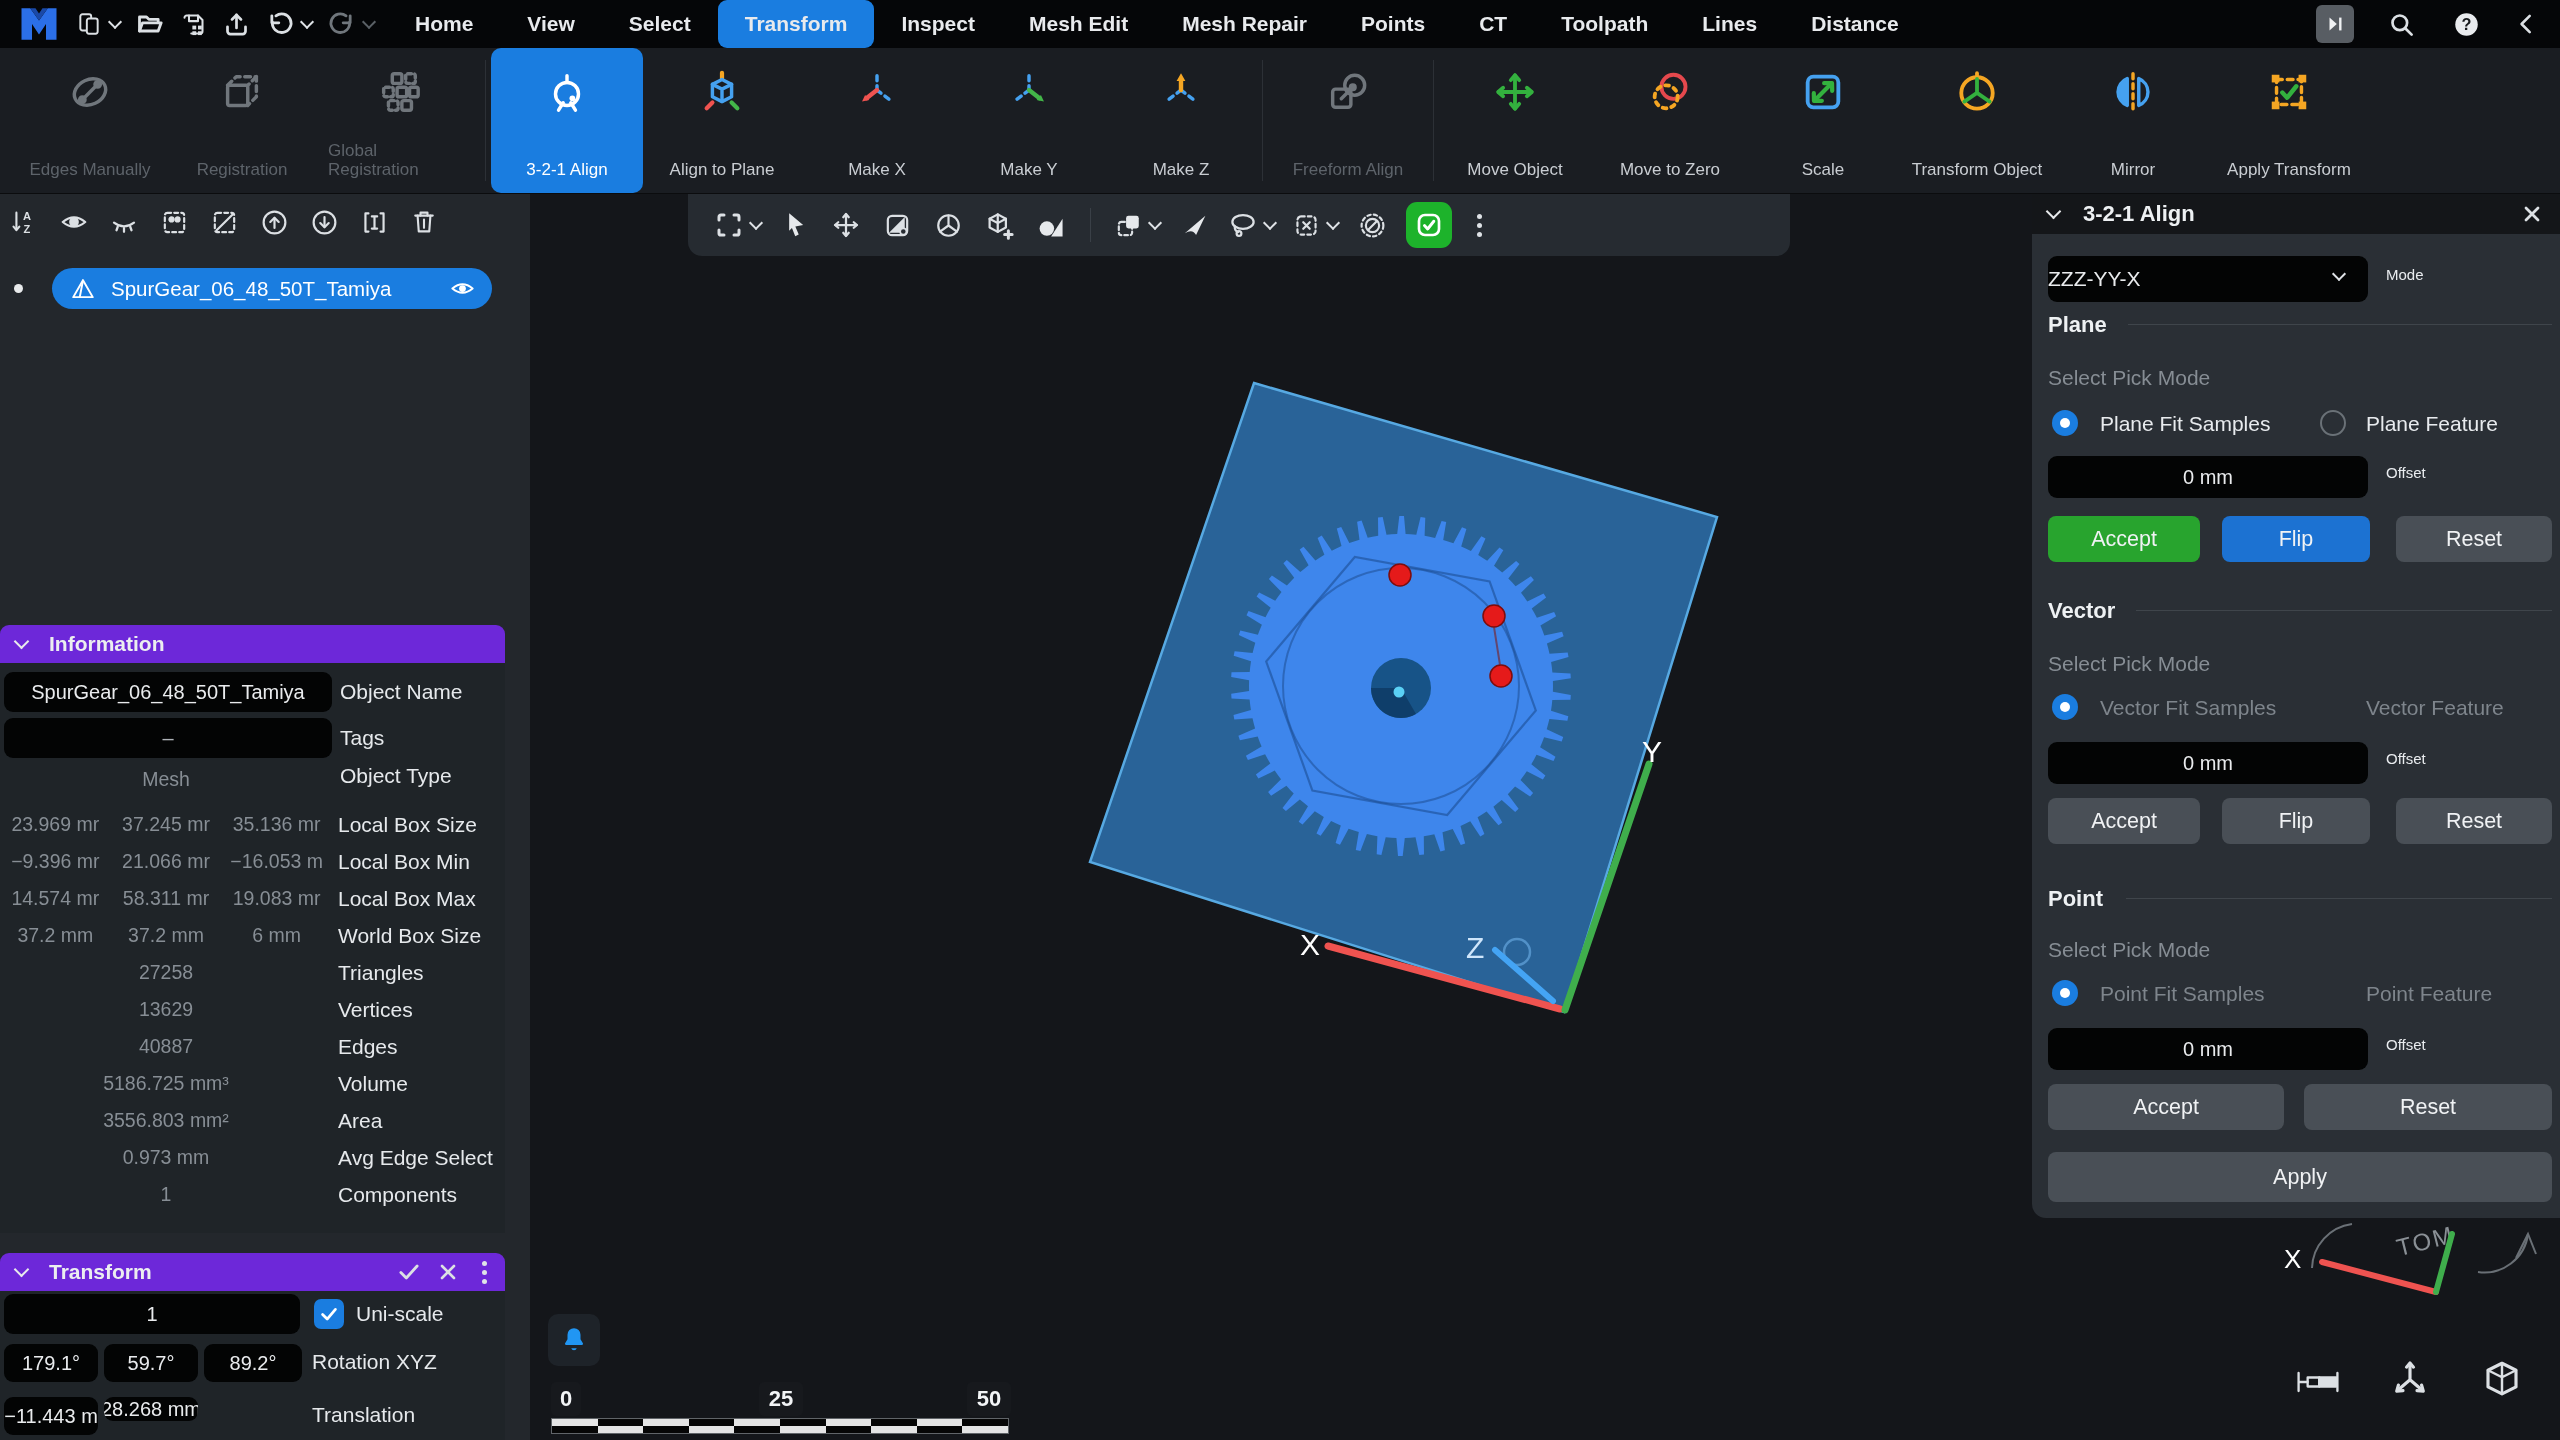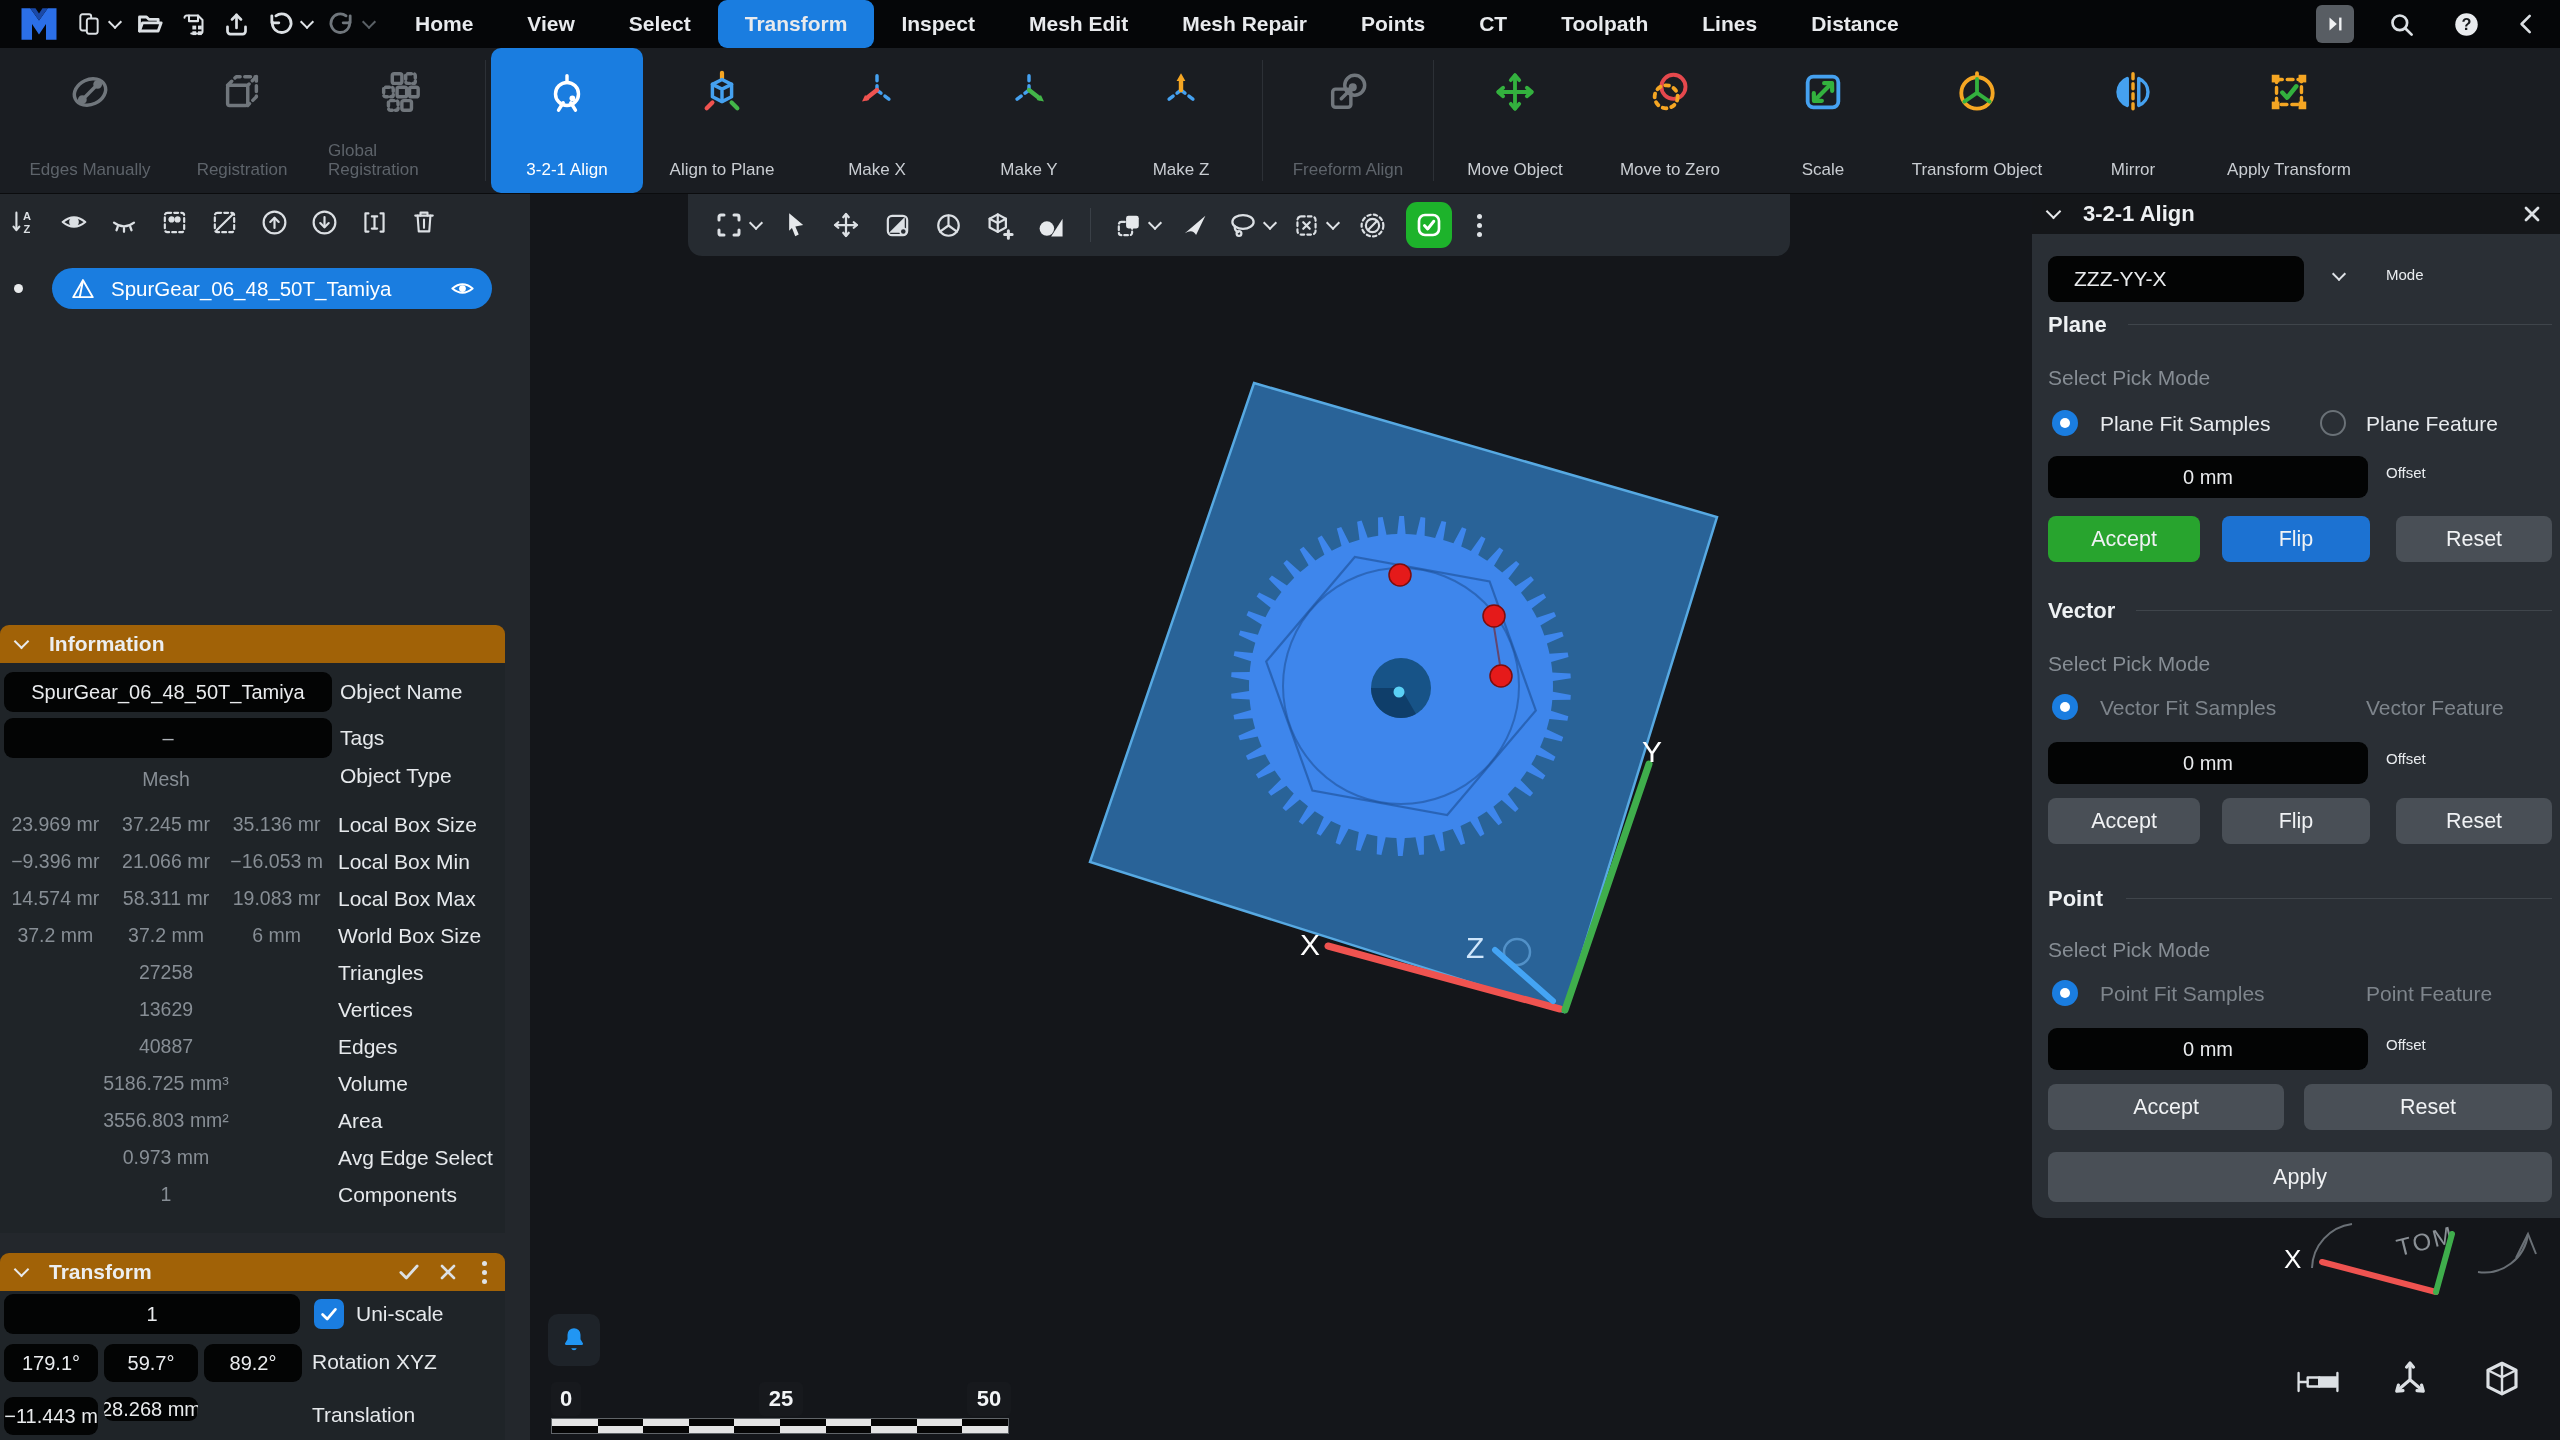--- a/index.html
+++ b/index.html
@@ -25,21 +25,21 @@
 
 svg.ic *{fill:none;stroke:#dce0e4;stroke-width:1.8;stroke-linecap:round;stroke-linejoin:round}
 svg.ic.gray *{stroke:#70767c}
 svg.ic.thick *{stroke-width:2.4}
 
 #left{position:absolute;left:0;top:194px;width:530px;height:1246px;background:#23272c;z-index:5}
 #obj-toolbar{position:absolute;left:6px;top:6px;display:flex;gap:14px;align-items:center}
 #obj-toolbar .mbtn{width:36px;padding:0}
 .pill{position:absolute;left:52px;top:74px;width:440px;height:41px;background:#1a7de0;border-radius:21px;display:flex;align-items:center;color:#fff;font-size:20.5px}
 .bullet{position:absolute;left:14px;top:90px;width:9px;height:9px;border-radius:50%;background:#e8eaec}
-.phead{position:absolute;left:0;width:505px;height:38px;background:#a16207;border-radius:9px 9px 0 0;display:flex;align-items:center;color:#eceef0;font-size:21px;font-weight:600}
+.phead{position:absolute;left:0;width:505px;height:38px;background:#6d28d9;border-radius:9px 9px 0 0;display:flex;align-items:center;color:#eceef0;font-size:21px;font-weight:600}
 .pbody{position:absolute;left:0;width:505px;background:#1f2428}
 .dinput{background:#030404;border-radius:9px;color:#e9ebed;display:flex;align-items:center;justify-content:center;font-size:20px;overflow:hidden;white-space:nowrap}
 .flab{position:absolute;color:#e6e9ec;font-size:21px;white-space:nowrap}
 .gval{position:absolute;color:#878e95;font-size:19.5px;text-align:center}
 .irow{height:37px;display:flex;align-items:center}
 .iv{width:332px;display:flex}
 .iv i{flex:1;text-align:center;font-style:normal;color:#878e95;font-size:19.5px}
 .il{color:#e6e9ec;font-size:21px;margin-left:6px;white-space:nowrap}
 .hchev{width:11px;height:11px;border-right:2.6px solid #e8eaec;border-bottom:2.6px solid #e8eaec;transform:rotate(45deg);margin:-6px 0 0 16px}
 .checkbox{position:absolute;width:30px;height:30px;background:#1a7de0;border-radius:7px;display:flex;align-items:center;justify-content:center}
@@ -718,21 +718,21 @@
 
   <section id="align-panel">
     <div id="ap-head">
       <span class="hchev"></span>
       <span style="margin-left:24px">3-2-1 Align</span>
       <svg class="ic" width="24" height="24" viewBox="0 0 24 24" style="margin-left:auto;margin-right:16px">
           <path d="M6,6 L18,18 M18,6 L6,18" style="stroke-width:2.8"></path>
         </svg>
     </div>
 
-    <div class="dinput abs" style="left:16px;top:62px;width:256px;height:46px;justify-content:flex-start;padding-left:26px;font-size:21px">ZZZ-YY-X</div>
+    <div class="dinput abs" style="left:16px;top:62px;width:320px;height:46px;justify-content:flex-start;font-size:21px">ZZZ-YY-X</div>
     <span class="chev" style="position:absolute;left:302px;top:80px"></span>
     <div class="wlab" style="left:354px;top:72px">Mode</div>
 
     <div class="sec-title" style="left:16px;top:118px">Plane</div>
     <div class="divline" style="left:96px;top:130px;width:424px"></div>
     <div class="gray-lb" style="left:16px;top:172px">Select Pick Mode</div>
     <div class="radio sel" style="left:20px;top:216px"></div>
     <div class="optlb" style="left:68px;top:218px">Plane Fit Samples</div>
     <div class="radio" style="left:288px;top:216px"></div>
     <div class="optlb" style="left:334px;top:218px">Plane Feature</div>

